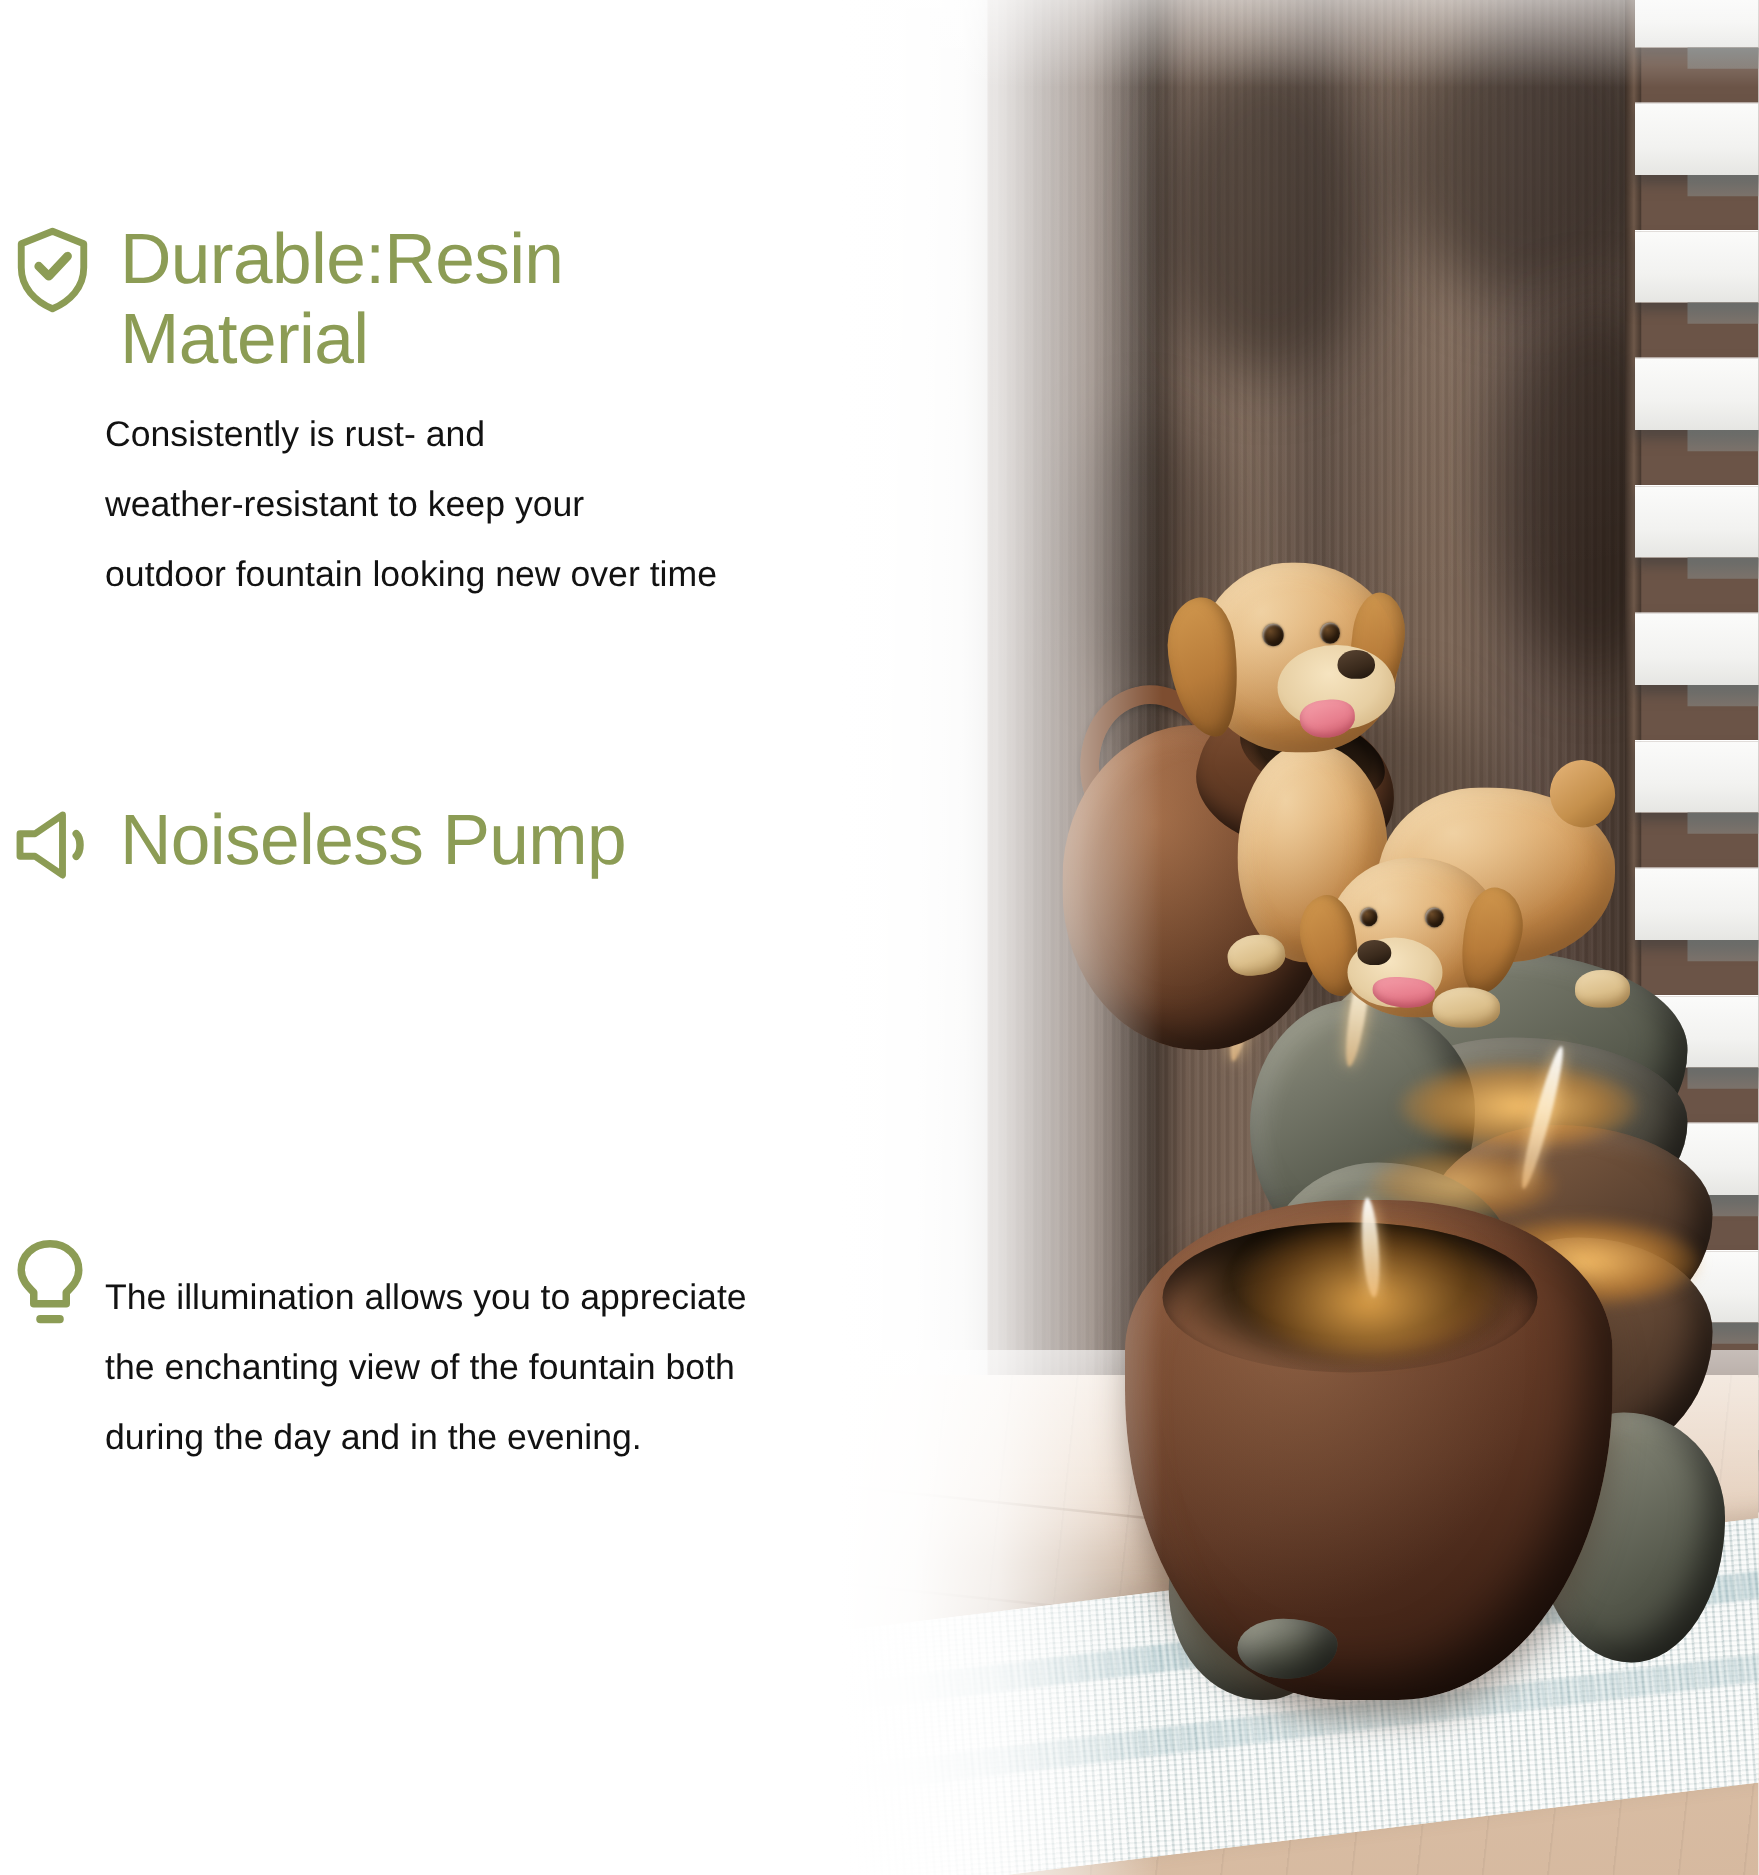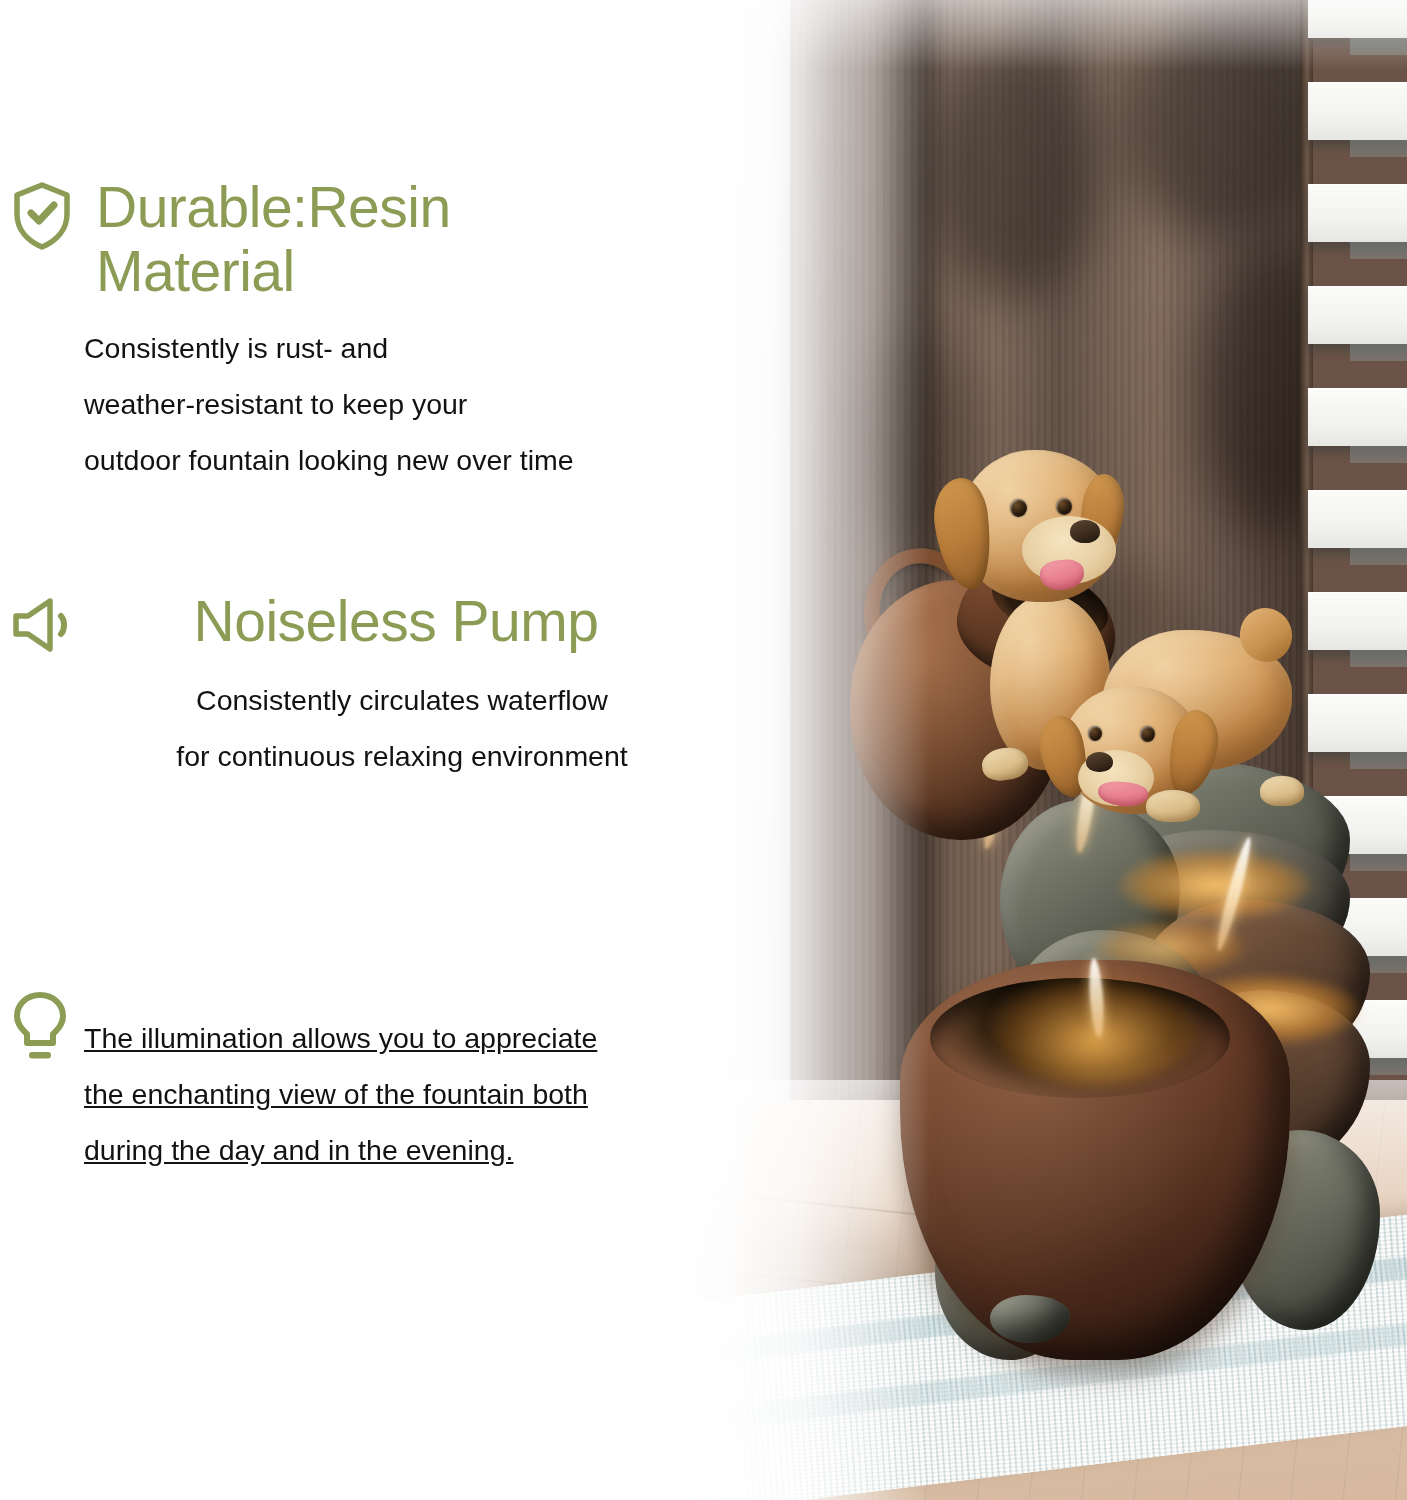--- a/index.html
+++ b/index.html
@@ -327,21 +327,21 @@
   }
 
   
   .features {
     position: absolute;
     left: 0; top: 0;
     width: 720px; height: 1500px;
   }
   .feature { position: absolute; left: 0; width: 720px; }
   .f1 { top: 176px; }
-  .f2 { top: 590px; text-align: center; }
+  .f2 { top: 641px; }
   .f3 { top: 986px; }
 
   .feat-icon {
     position: absolute;
     left: 10px; top: 4px;
     width: 64px; height: 72px;
   }
   .feat-icon svg { display: block; }
 
   .feat-title {
@@ -359,21 +359,21 @@
     margin-left: 84px;
     color: #121212;
     font-size: 28.5px;
     line-height: 56px;
     font-weight: 400;
     max-width: 640px;
     white-space: pre-line;
   }
   .f1 .feat-body { margin-top: 16px; }
   .f2 .feat-body { margin-top: 18px; }
-  .f3 .feat-body { margin-top: 24px; text-decoration: underline; }
+  .f3 .feat-body { margin-top: 24px; }
 </style>
 </head>
 <body>
 
 <div id="page">
 
   <div class="photo">
 
     <div class="wall-light"></div>
     <div class="wall-light-edge"></div>
@@ -498,22 +498,20 @@
     </div>
 
     <div class="feature f2">
       <div class="feat-icon">
         <svg width="64" height="60" viewBox="0 0 64 60" fill="none">
           <path d="M40 7 L18 22 H6 V40 H18 L40 55 Z" stroke="#8c9c55" stroke-width="5.5" stroke-linejoin="round" fill="none"></path>
           <path d="M51 22 C55 26 55 36 51 40" stroke="#8c9c55" stroke-width="6" stroke-linecap="round" fill="none"></path>
         </svg>
       </div>
       <div class="feat-title">Noiseless Pump</div>
-      <div class="feat-body">Consistently circulates waterflow
-for continuous relaxing environment</div>
     </div>
 
     <div class="feature f3">
       <div class="feat-icon">
         <svg width="60" height="72" viewBox="0 0 60 72" fill="none">
           <path d="M30 5 C16 5 7 15 7 26 C7 34 12 39 17 44 V53 H43 V44 C48 39 53 34 53 26 C53 15 44 5 30 5 Z" stroke="#8c9c55" stroke-width="6" stroke-linejoin="round" fill="none"></path>
           <rect x="19" y="62" width="22" height="6.5" rx="3.2" fill="#8c9c55"></rect>
         </svg>
       </div>
       <div class="feat-body">The illumination allows you to appreciate

